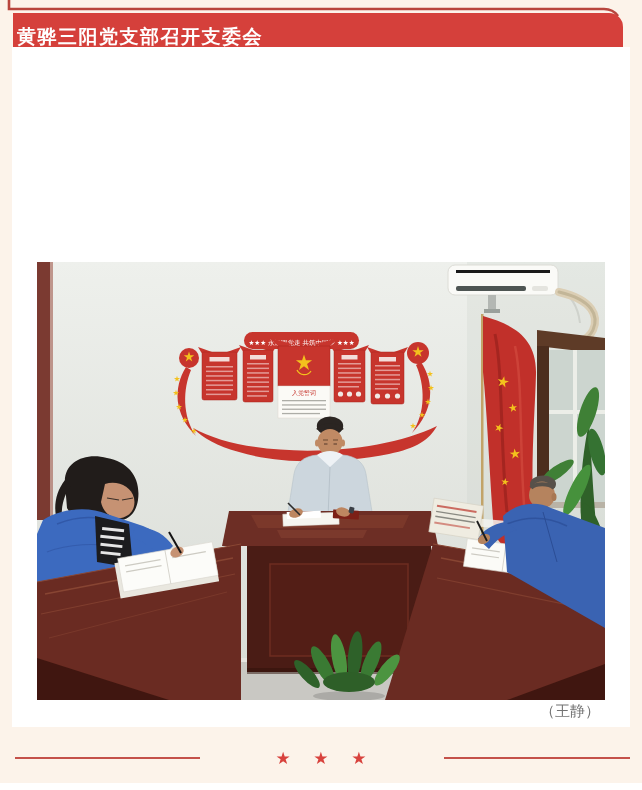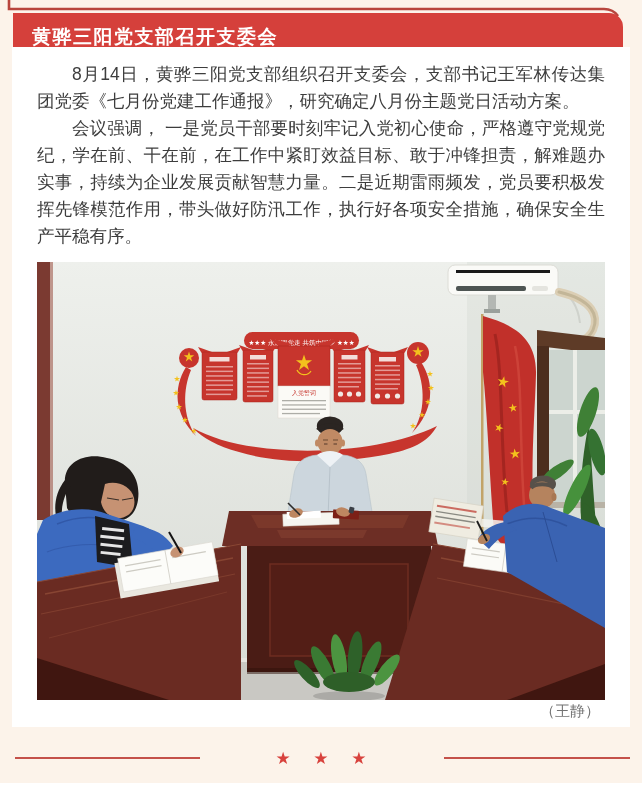--- a/index.html
+++ b/index.html
@@ -5,21 +5,21 @@
   html,body{margin:0;padding:0;}
   body{
     width:642px;height:790px;background:#ffffff;
     font-family:"Liberation Sans","DejaVu Sans",sans-serif;
   }
   .page{position:relative;width:642px;height:783px;background:#fcf3ea;overflow:hidden;}
   .top-line{position:absolute;left:0;top:0;width:642px;height:18px;}
   .header-bar{
     position:absolute;left:13px;top:13px;width:610px;height:48px;
     background:#d5403b;border-radius:0 14px 0 0;
-    display:flex;align-items:center;box-sizing:border-box;padding-left:19px;
+    display:flex;align-items:center;box-sizing:border-box;padding-left:4px;
   }
   .header-title{color:#ffffff;font-weight:bold;font-size:19px;letter-spacing:1.5px;}
   .card{position:absolute;left:12px;top:47px;width:618px;height:680px;background:#ffffff;}
   .article-text{position:absolute;left:25px;top:14px;width:568px;height:198px;overflow:hidden;}
   .article-text p{
     margin:0;font-size:17.5px;line-height:27px;color:#3d3d3d;
     text-align:justify;text-indent:2em;word-break:break-all;
   }
   .photo{position:absolute;left:25px;top:215px;width:568px;height:438px;background:#dfe2dd;overflow:hidden;}
   .photo svg{display:block;}
@@ -41,24 +41,20 @@
   <svg class="top-line" width="642" height="18" viewBox="0 0 642 18">
     <path d="M9,0 L9,9 L604,9 Q613,9 618,16" fill="none" stroke="#b8453d" stroke-width="2.6"></path>
   </svg>
 
   <div class="header-bar">
     <span class="header-title">黄骅三阳党支部召开支委会</span>
   </div>
 
   <div class="card">
 
-    <div class="article-text">
-      <p>8月14日，黄骅三阳党支部组织召开支委会，支部书记王军林传达集团党委《七月份党建工作通报》，研究确定八月份主题党日活动方案。</p>
-      <p>会议强调， 一是党员干部要时刻牢记入党初心使命，严格遵守党规党纪，学在前、干在前，在工作中紧盯效益目标、敢于冲锋担责，解难题办实事，持续为企业发展贡献智慧力量。二是近期雷雨频发，党员要积极发挥先锋模范作用，带头做好防汛工作，执行好各项安全措施，确保安全生产平稳有序。</p>
-    </div>
 
     <div class="photo">
       <svg width="568" height="438" viewBox="0 0 568 438">
         <defs>
           <linearGradient id="wallG" x1="0" y1="0" x2="0" y2="1">
             <stop offset="0" stop-color="#eef0ec"></stop>
               <stop offset="1" stop-color="#d8dbd5"></stop>
           </linearGradient>
           <path id="st" d="M0,-1L0.2245,-0.309L0.951,-0.309L0.3633,0.118L0.5878,0.809L0,0.382L-0.5878,0.809L-0.3633,0.118L-0.951,-0.309L-0.2245,-0.309Z"></path>
         </defs>

